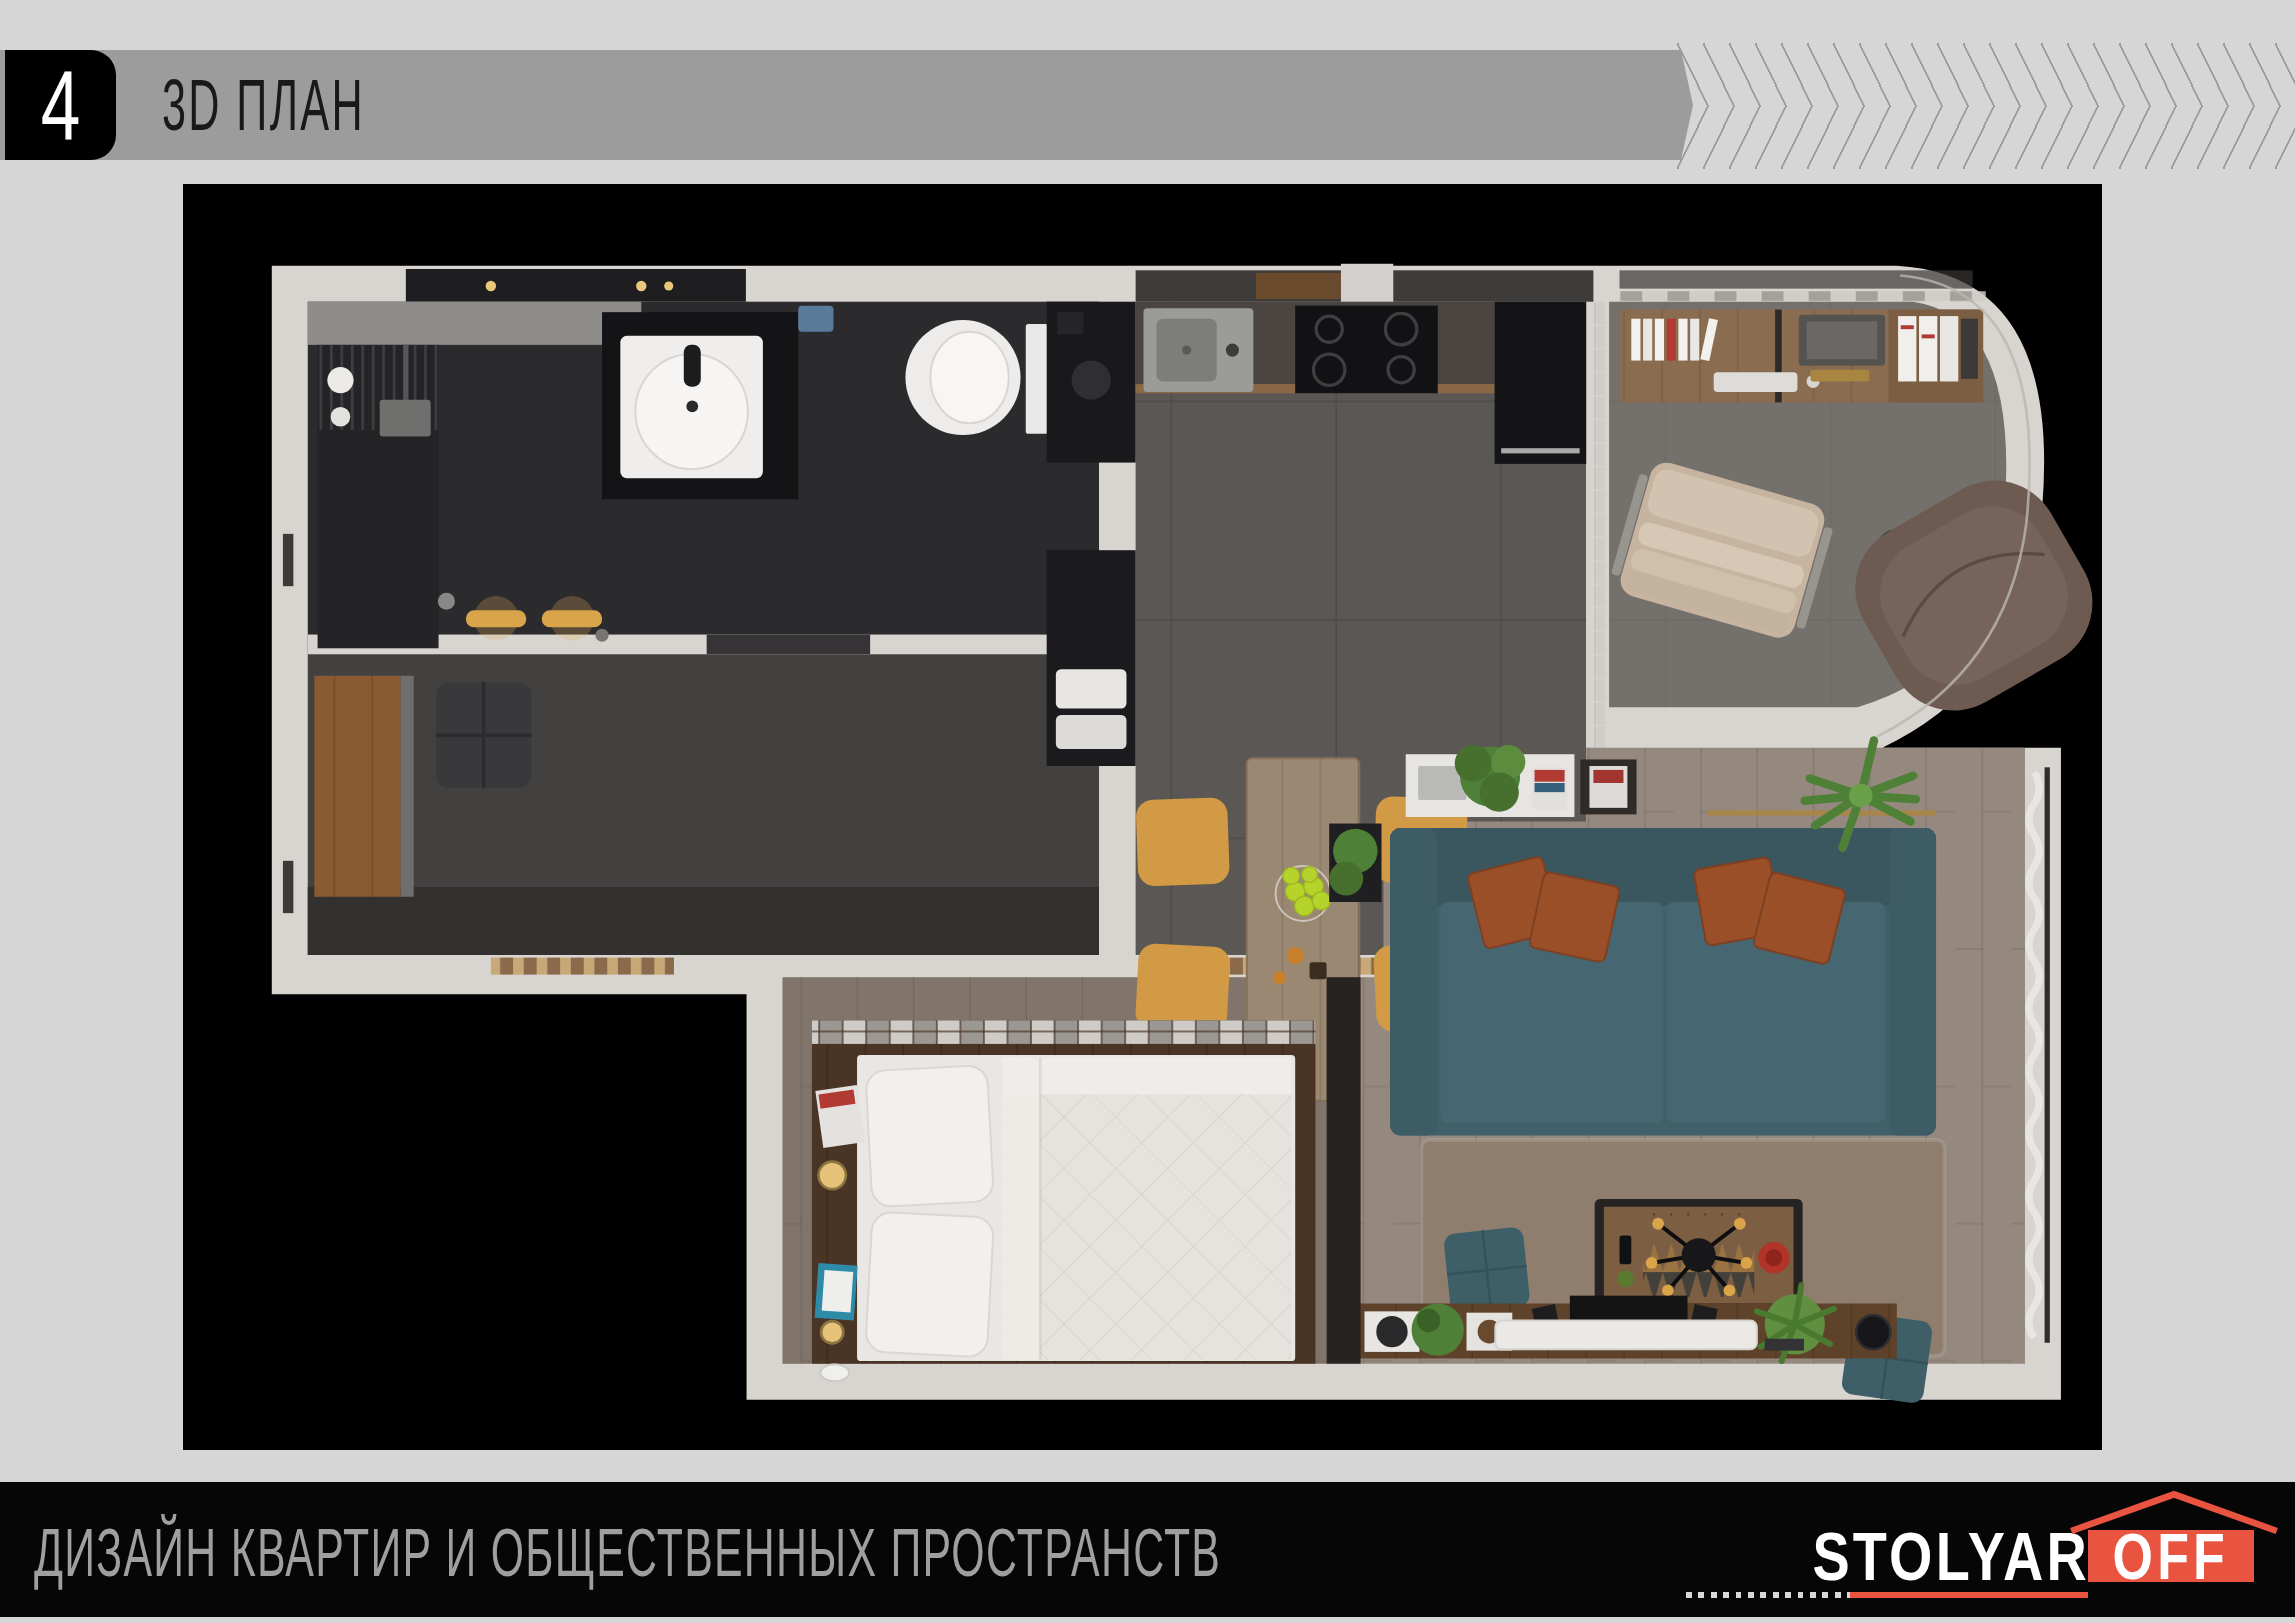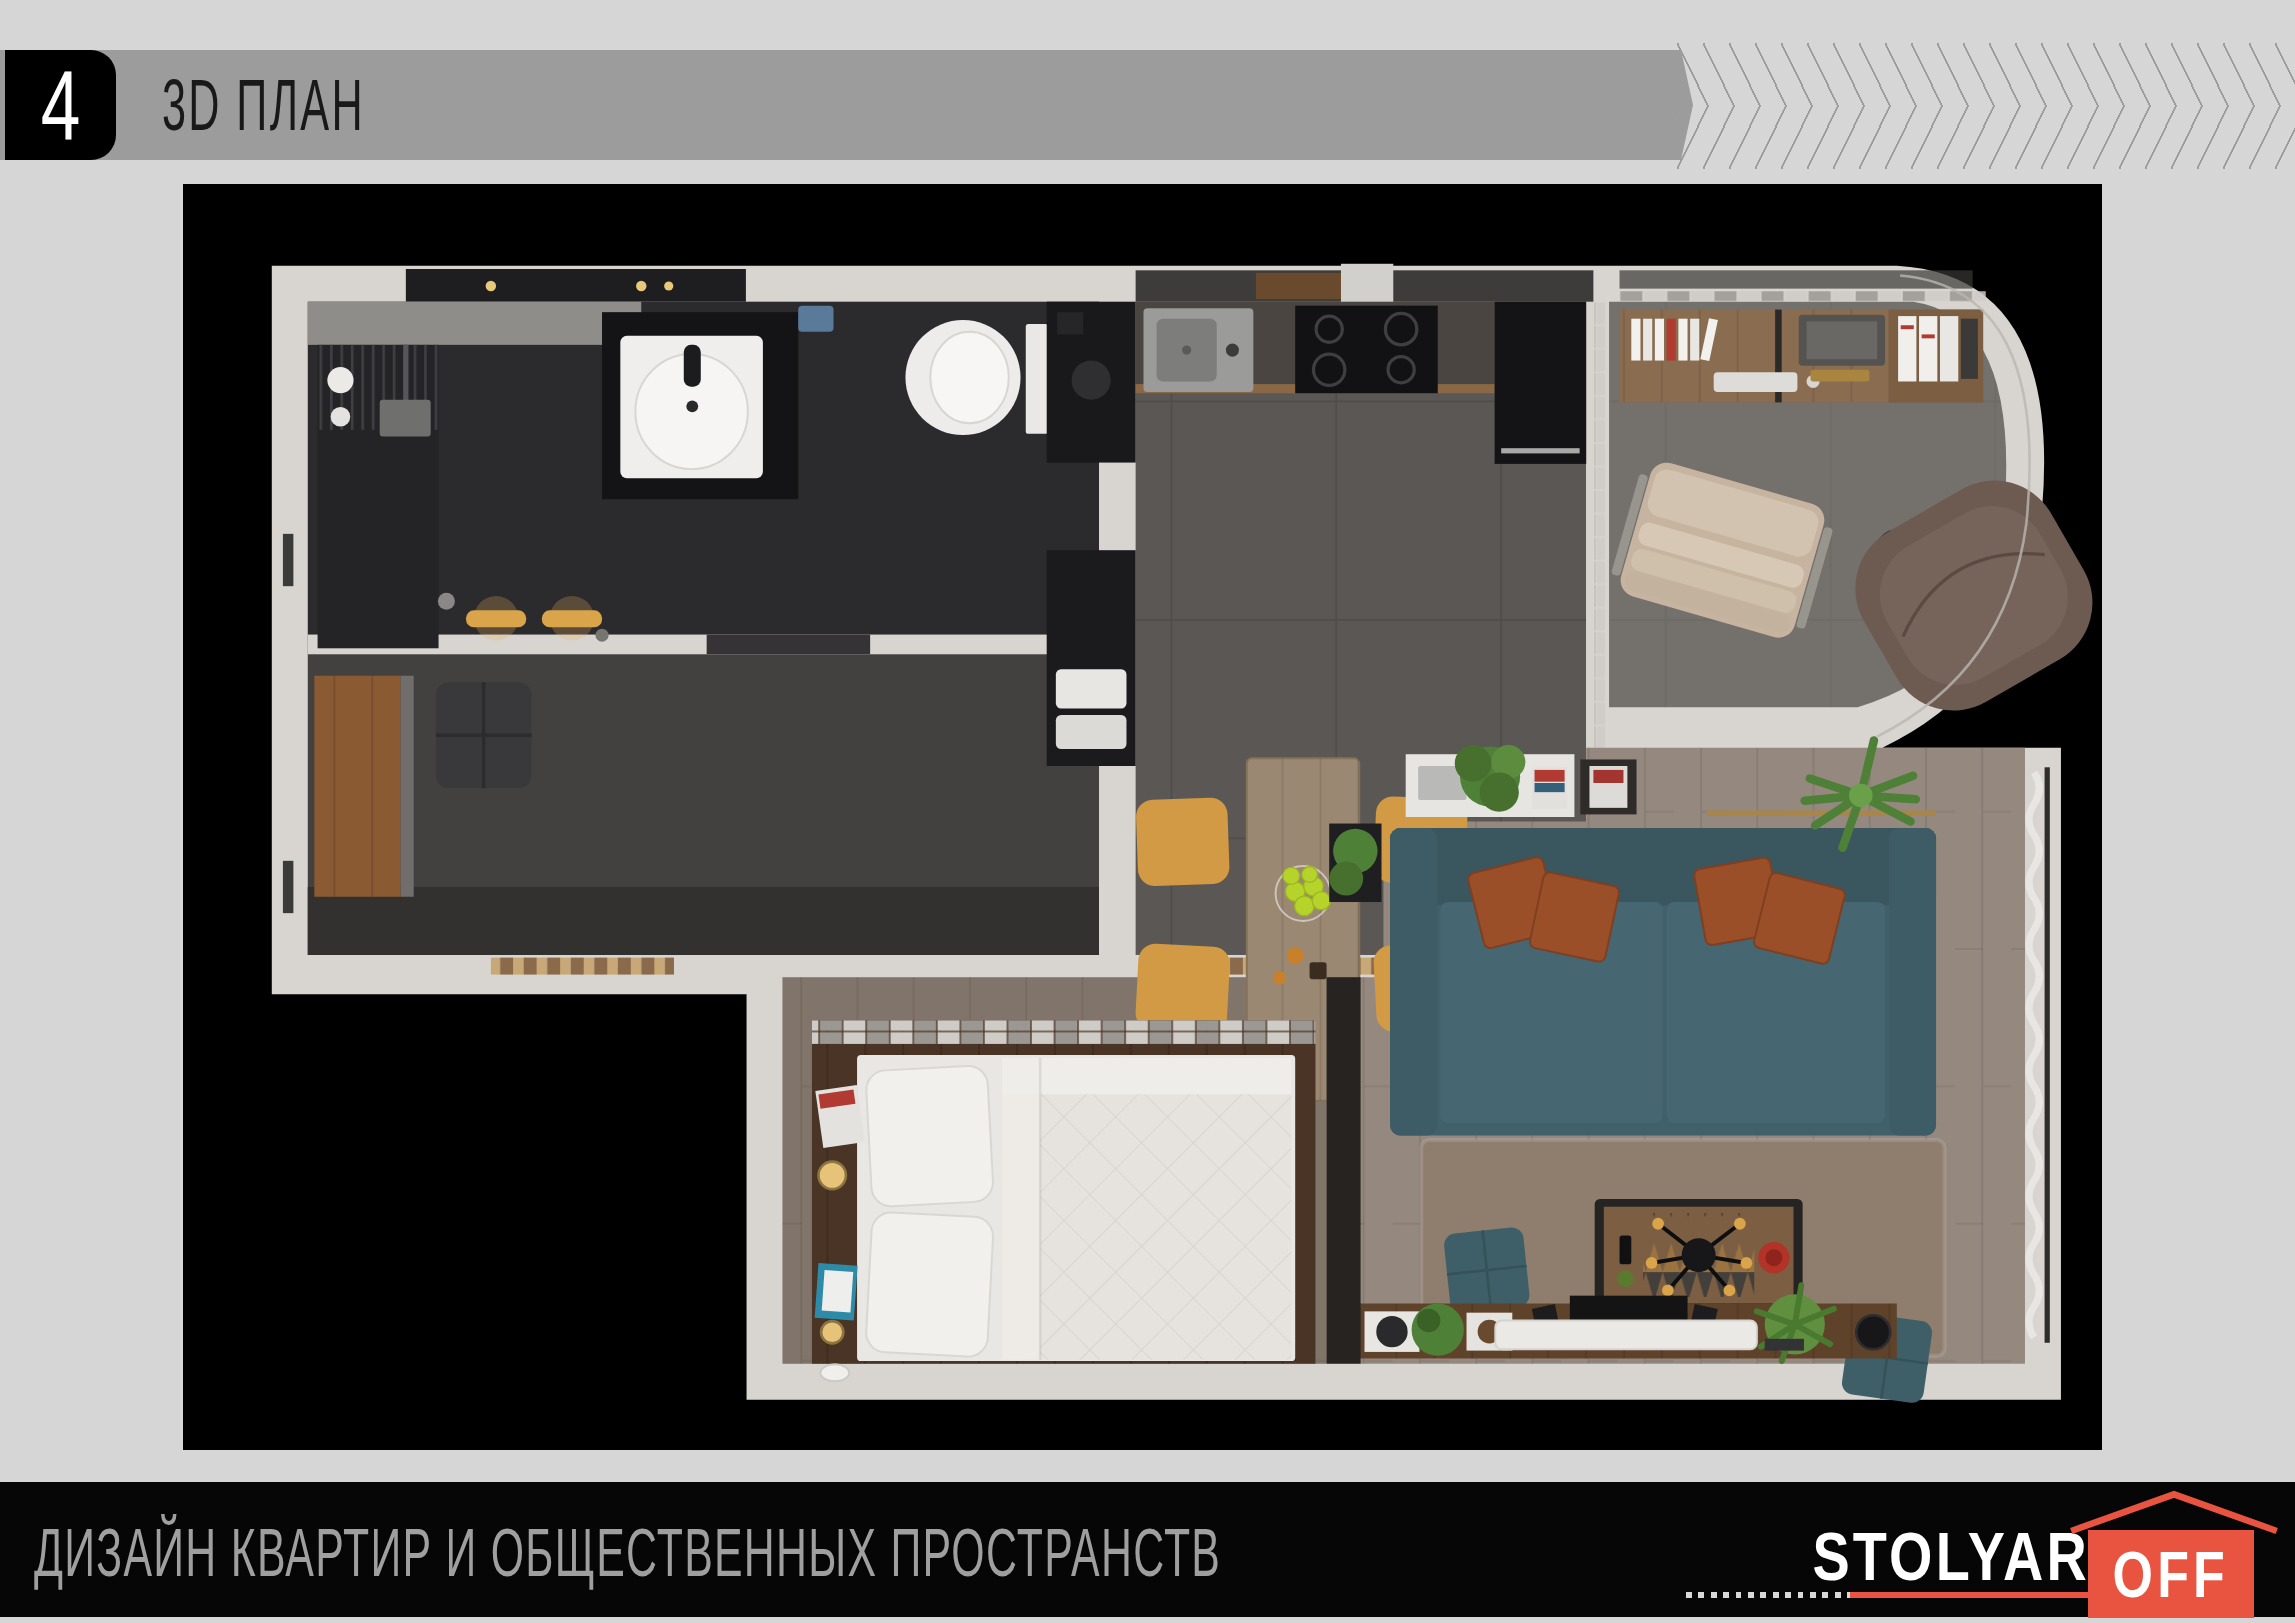--- a/index.html
+++ b/index.html
@@ -22,21 +22,21 @@
   
   .plan{position:absolute;left:183px;top:184px;width:1919px;height:1266px;background:#000;}
   
   .footer{position:absolute;left:0;top:1482px;width:2295px;height:135px;background:#060606;}
   .tagline{position:absolute;left:34px;top:1503px;height:98px;line-height:98px;
            font-size:68px;letter-spacing:2px;color:#9f9f9f;white-space:nowrap;
            transform:scaleX(.63);transform-origin:left center;}
   .logo-left{position:absolute;left:1671px;top:1518px;width:419px;height:77px;line-height:77px;
              text-align:right;font-size:68px;font-weight:700;letter-spacing:3.9px;color:#fff;
              white-space:nowrap;transform:scaleX(.82);transform-origin:right center;}
-  .logo-block{position:absolute;left:2088px;top:1530px;width:166px;height:88px;background:#e85440;
+  .logo-block{position:absolute;left:2088px;top:1530px;width:166px;height:52px;background:#e85440;
               display:flex;align-items:center;justify-content:center;}
   .logo-block span{font-size:65px;font-weight:700;letter-spacing:5.2px;color:#fff;transform:scaleX(.80);}
   .logo-roof{position:absolute;left:2066px;top:1489px;}
   .logo-dash{position:absolute;left:1686px;top:1592px;width:164px;height:5.9px;
              background:repeating-linear-gradient(90deg,#d8d8d8 0 5.9px,rgba(0,0,0,0) 5.9px 12.4px);}
   .logo-line{position:absolute;left:1850px;top:1592px;width:238px;height:5.9px;background:#e85440;}
 </style>
 </head>
 <body>
 

